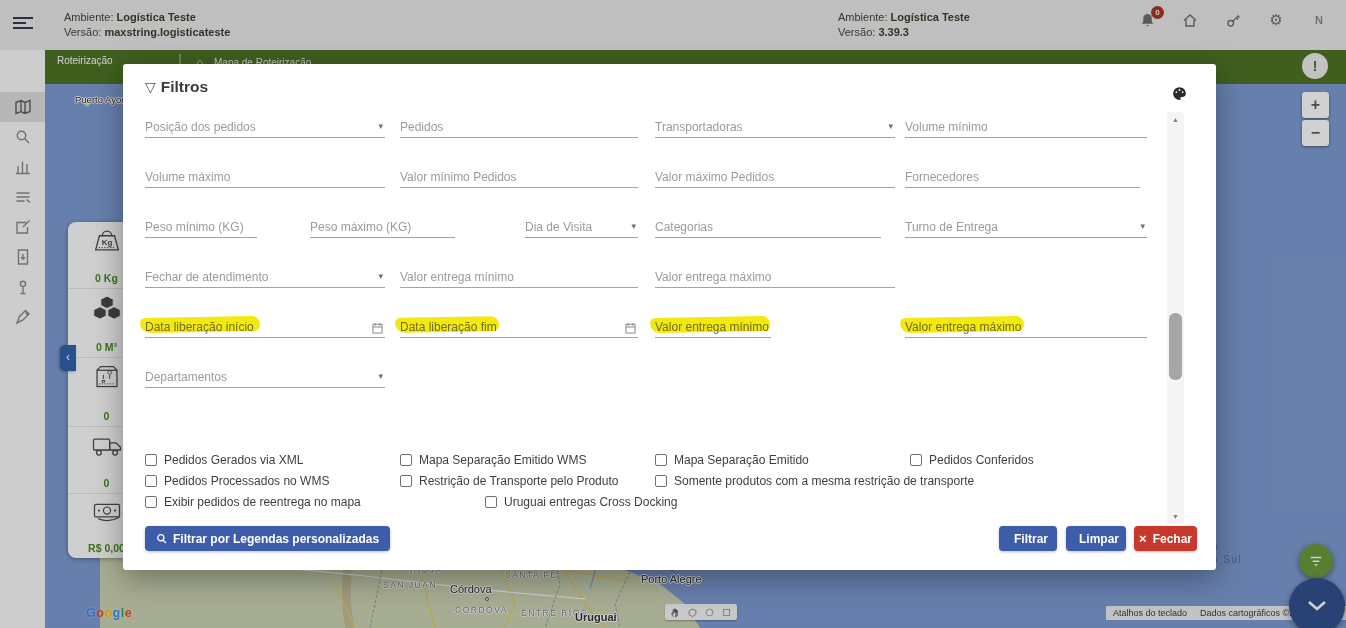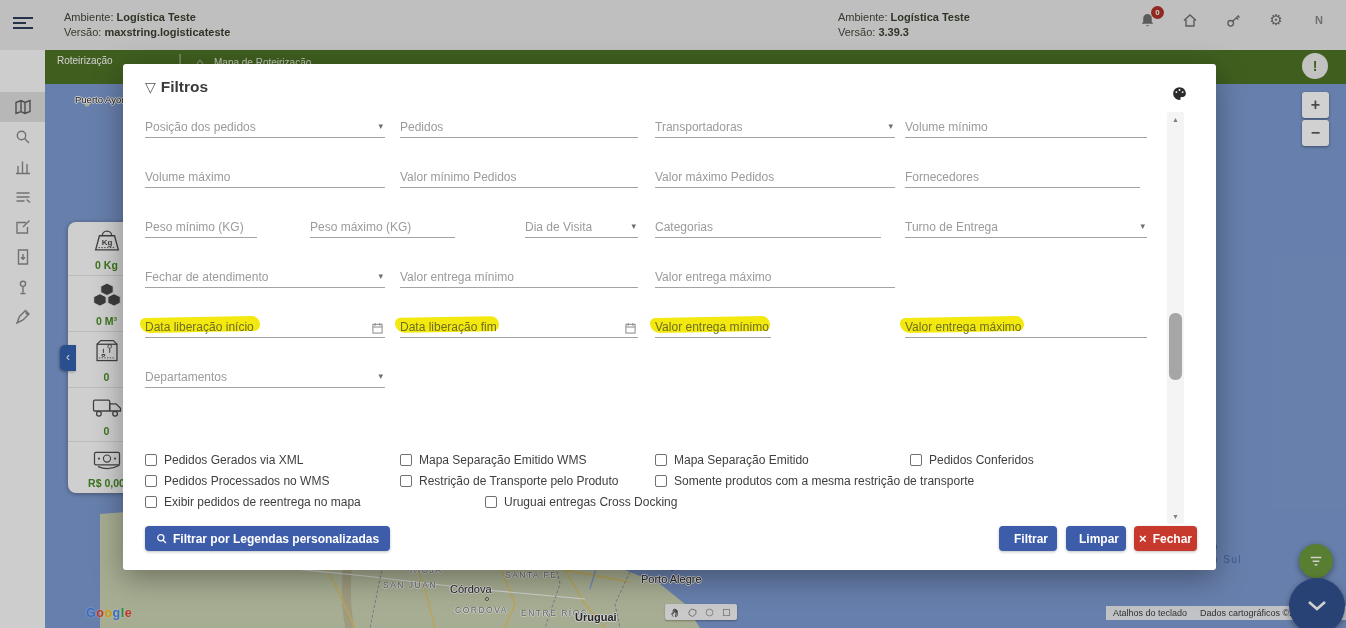--- a/index.html
+++ b/index.html
@@ -43,21 +43,21 @@
   .mdot{position:absolute;width:4px;height:4px;border-radius:50%;background:#fff;border:1px solid #5a5a5a}
   .ocean-lbl{position:absolute;color:#4a6fb5;font-size:10px;letter-spacing:1.5px;white-space:nowrap}
   .gtools{position:absolute;left:620px;top:520px;height:16px;background:#f6f6f6;border-radius:2px;box-shadow:0 1px 2px rgba(0,0,0,.3);display:flex;align-items:center;gap:6px;padding:0 5px;z-index:3}
   .attrib{position:absolute;left:1061px;top:522px;width:240px;height:14px;background:rgba(244,244,244,.92);display:flex;align-items:center;gap:13px;padding:0 7px;font-size:9px;color:#3a3a3a;white-space:nowrap;overflow:hidden;z-index:3}
   .glogo{position:absolute;left:41px;top:522px;font-size:12.5px;font-weight:bold;letter-spacing:.5px;z-index:3;text-shadow:0 0 2px rgba(255,255,255,.6)}
 
   
   .stats{position:absolute;left:68px;top:222px;width:77px;background:#fdfdfd;border-radius:8px;box-shadow:0 1px 5px rgba(0,0,0,.35);z-index:8;overflow:hidden}
   .stat{padding:5px 0 4px;text-align:center;border-bottom:1px solid #e4e4e4}
   .stat:last-child{border-bottom:none}
-  .stat .val{font-size:10.5px;font-weight:bold;color:#478f23;margin-top:1px}
+  .stat .val{font-size:10.5px;font-weight:bold;color:#478f23;margin-top:14px}
   .collapse-tab{position:absolute;left:60px;top:345px;width:16px;height:26px;background:#3461ae;border-radius:5px 0 0 5px;color:#fff;font-size:12px;text-align:center;line-height:25px;z-index:9;box-shadow:-1px 1px 3px rgba(0,0,0,.3);cursor:pointer}
 
   
   .zbtn{position:absolute;left:1302px;width:27px;height:26px;background:#fff;border-radius:3px;box-shadow:0 1px 3px rgba(0,0,0,.4);font-size:16px;color:#5c5c5c;text-align:center;line-height:25px;font-weight:bold;z-index:9;cursor:pointer}
   .fab{position:absolute;border-radius:50%;display:flex;align-items:center;justify-content:center;z-index:9;box-shadow:0 2px 6px rgba(0,0,0,.4);cursor:pointer}
   .fab-green{left:1299px;top:544px;width:34px;height:34px;background:#6c9a3c}
   .fab-blue{left:1289px;top:578px;width:56px;height:56px;background:#33518f}
 
   
   .overlay{position:absolute;inset:0;background:rgba(0,0,0,.18);z-index:20}

